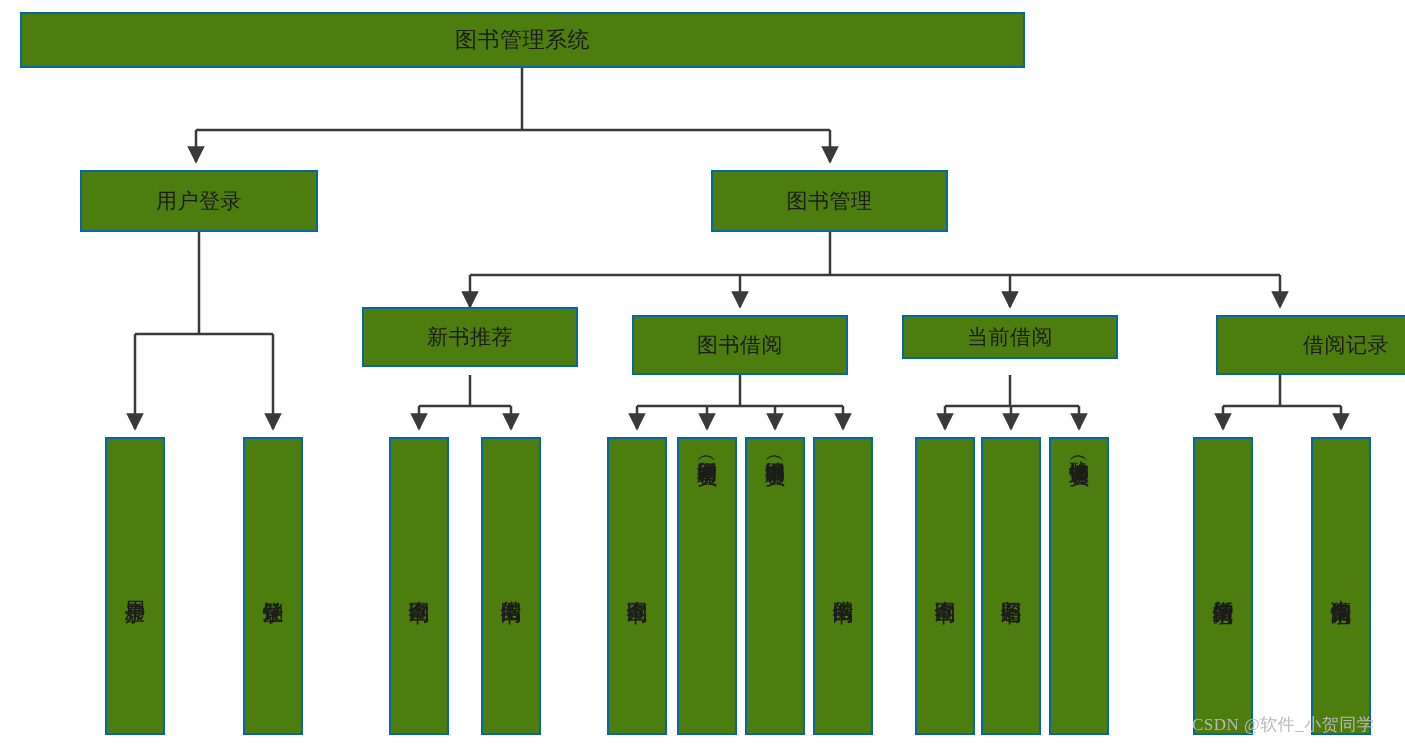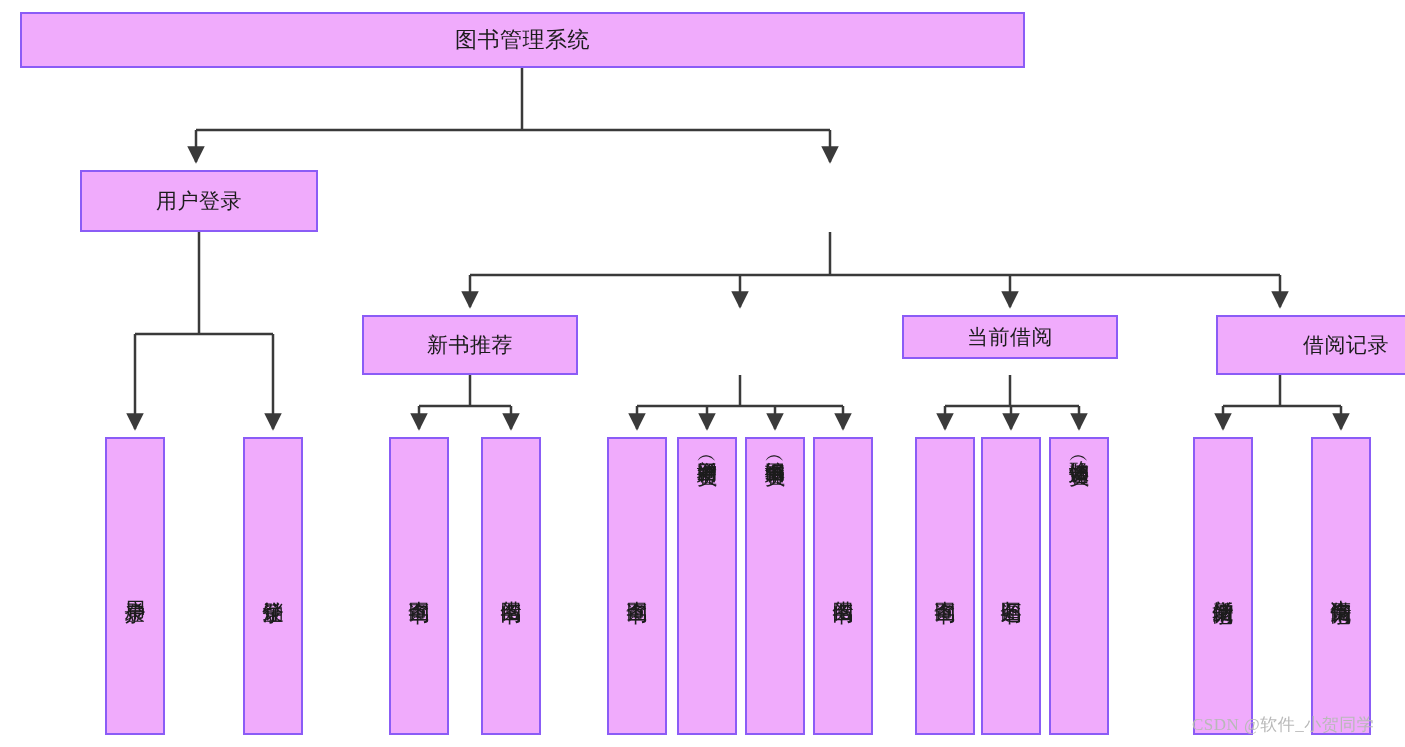--- a/index.html
+++ b/index.html
@@ -25,22 +25,22 @@
     position: absolute;
     left: 0;
     top: 0;
     width: 1405px;
     height: 747px;
     pointer-events: none;
   }
   .node {
     position: absolute;
     box-sizing: border-box;
-    border: 2px solid #8b5cf6;
-    background: #f0abfc;
+    border: 2px solid #0369a1;
+    background: #4d7c0f;
     display: flex;
     align-items: center;
     justify-content: center;
     color: #1c1c1c;
   }
   .node .lbl {
     display: block;
     line-height: 1.15;
     letter-spacing: 0.5px;
     white-space: nowrap;
@@ -138,23 +138,29 @@
     </g>
   </svg>
 
   <div class="node root horiz" style="left:20px; top:12px; width:1005px; height:56px;">
     <span class="lbl">图书管理系统</span>
   </div>
 
   <div class="node horiz" style="left:80px; top:170px; width:238px; height:62px;">
     <span class="lbl">用户登录</span>
   </div>
-
-  <div class="node horiz" style="left:362px; top:315px; width:216px; height:60px;">
+  <div class="node horiz" style="left:711px; top:170px; width:237px; height:62px;">
+    <span class="lbl">图书管理</span>
+  </div>
+
+  <div class="node horiz" style="left:362px; top:307px; width:216px; height:60px;">
     <span class="lbl">新书推荐</span>
+  </div>
+  <div class="node horiz" style="left:632px; top:315px; width:216px; height:60px;">
+    <span class="lbl">图书借阅</span>
   </div>
   <div class="node horiz" style="left:902px; top:315px; width:216px; height:44px;">
     <span class="lbl">当前借阅</span>
   </div>
   <div class="node horiz" style="left:1216px; top:315px; width:260px; height:60px;">
     <span class="lbl">借阅记录</span>
   </div>
 
   <div class="node vert centered" style="left:105px; top:437px; width:60px; height:298px;">
     <span class="lbl">用户登录</span>

